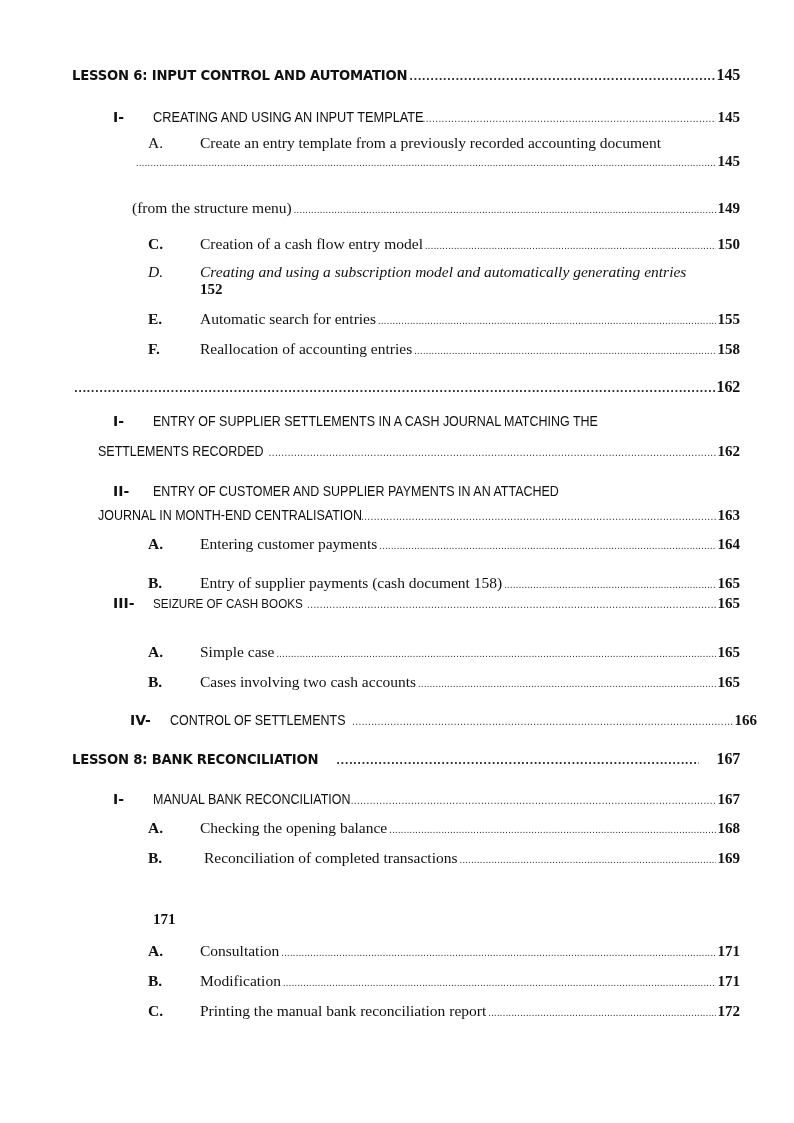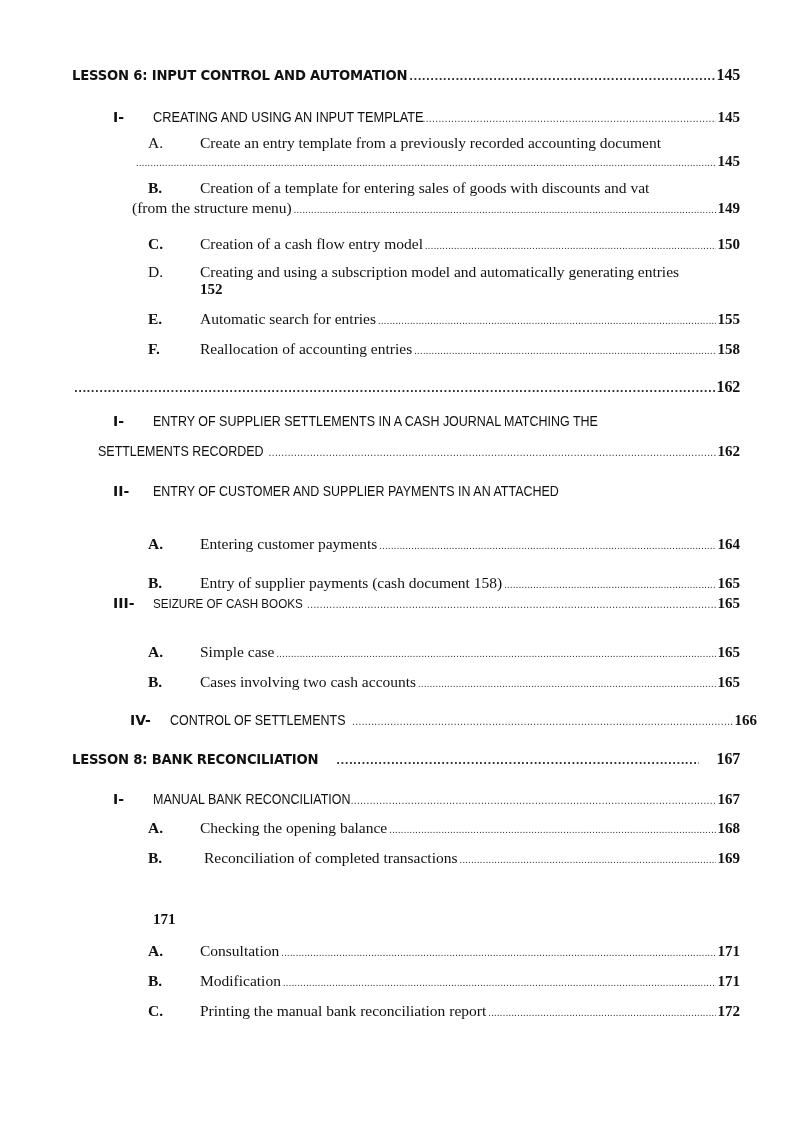--- a/index.html
+++ b/index.html
@@ -39,37 +39,34 @@
   </div>
 
   <div class="plain sub" style="top:134px;">
     <span class="let">A.</span><span>Create an entry template from a previously recorded accounting document</span>
   </div>
   <div class="row sub" style="top:153px; left:136px; width:604px;">
     <span class="dots" style="margin-left:0;"></span>
     <span class="pg">145</span>
   </div>
 
-  <div class="plain sub" style="top:179px;">
-    <span class="let bold">B.</span><span>Creation of a template for entering sales of goods with discounts and vat</span>
-  </div>
   <div class="row sub" style="top:199px; left:132px; width:608px;">
     <span>(from the structure menu)</span>
     <span class="dots"></span>
     <span class="pg">149</span>
   </div>
 
   <div class="row sub" style="top:235px;">
     <span class="let bold">C.</span>
     <span>Creation of a cash flow entry model</span>
     <span class="dots"></span>
     <span class="pg">150</span>
   </div>
 
-  <div class="plain sub" style="top:263px;">
+  <div class="plain sub" style="top:263px;font-style:italic;">
     <span class="let">D.</span><span>Creating and using a subscription model and automatically generating entries</span>
   </div>
   <div class="plain sub" style="top:280px; left:200px;">
     <span class="pg">152</span>
   </div>
 
   <div class="row sub" style="top:310px;">
     <span class="let bold">E.</span>
     <span>Automatic search for entries</span>
     <span class="dots"></span>
@@ -93,20 +90,25 @@
   </div>
   <div class="row sec" style="top:443px; left:98px; width:642px;">
     <span class="narrow" style="margin-right:-24px;">SETTLEMENTS RECORDED</span>
     <span class="dots"></span>
     <span class="pg">162</span>
   </div>
 
   <div class="plain sec" style="top:483px; left:113px;">
     <span class="num" style="width:40px;">II-</span><span class="narrow">ENTRY OF CUSTOMER AND SUPPLIER PAYMENTS IN AN ATTACHED</span>
   </div>
+  <div class="row sec" style="top:507px; left:98px; width:642px;">
+    <span class="narrow" style="margin-right:-46px;">JOURNAL IN MONTH-END CENTRALISATION</span>
+    <span class="dots"></span>
+    <span class="pg">163</span>
+  </div>
 
   <div class="row sub" style="top:535px;">
     <span class="let bold">A.</span>
     <span>Entering customer payments</span>
     <span class="dots"></span>
     <span class="pg">164</span>
   </div>
 
   <div class="row sub" style="top:574px;">
     <span class="let bold">B.</span>

